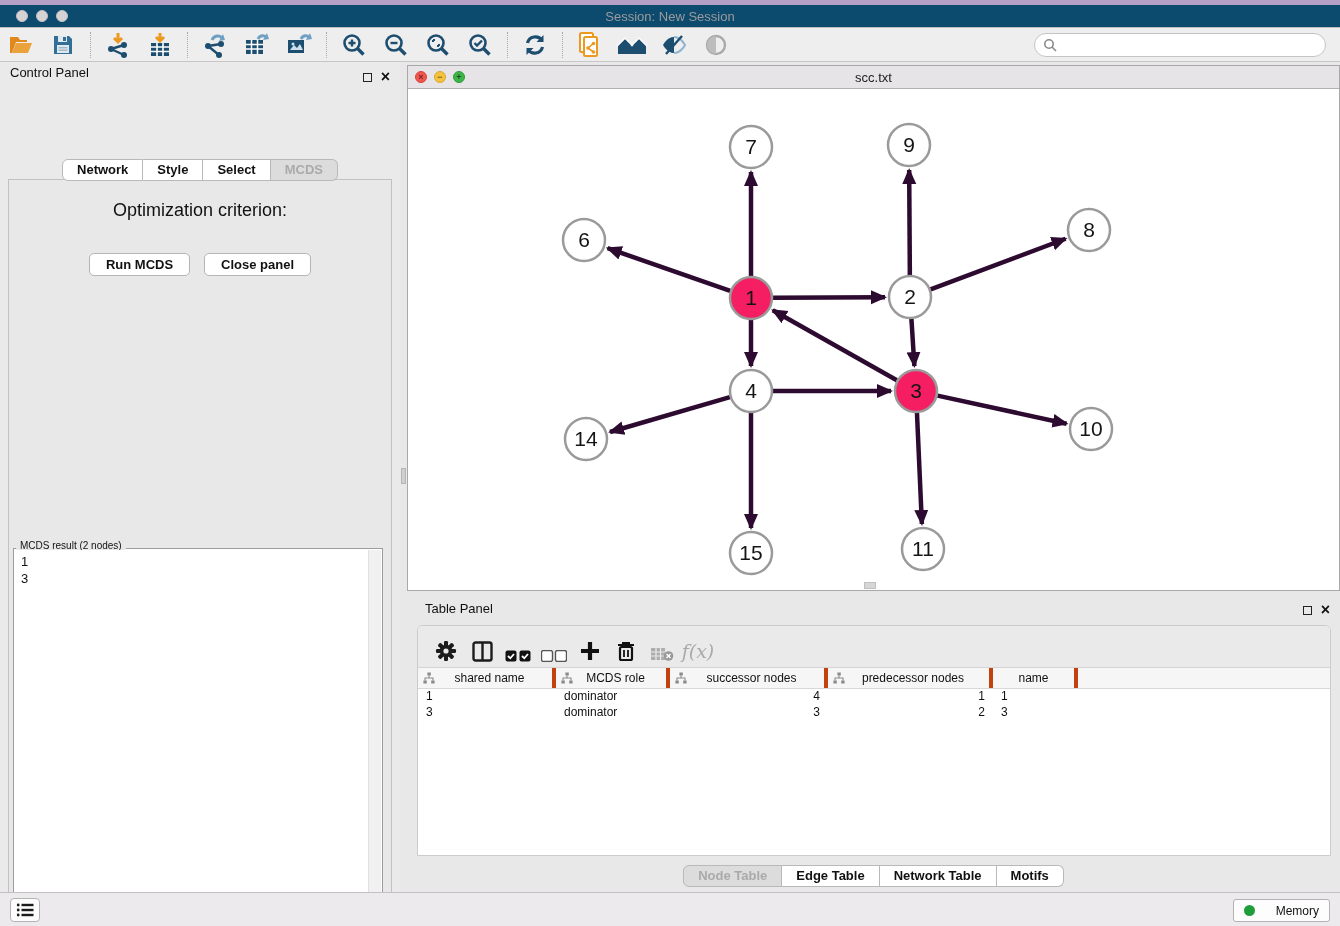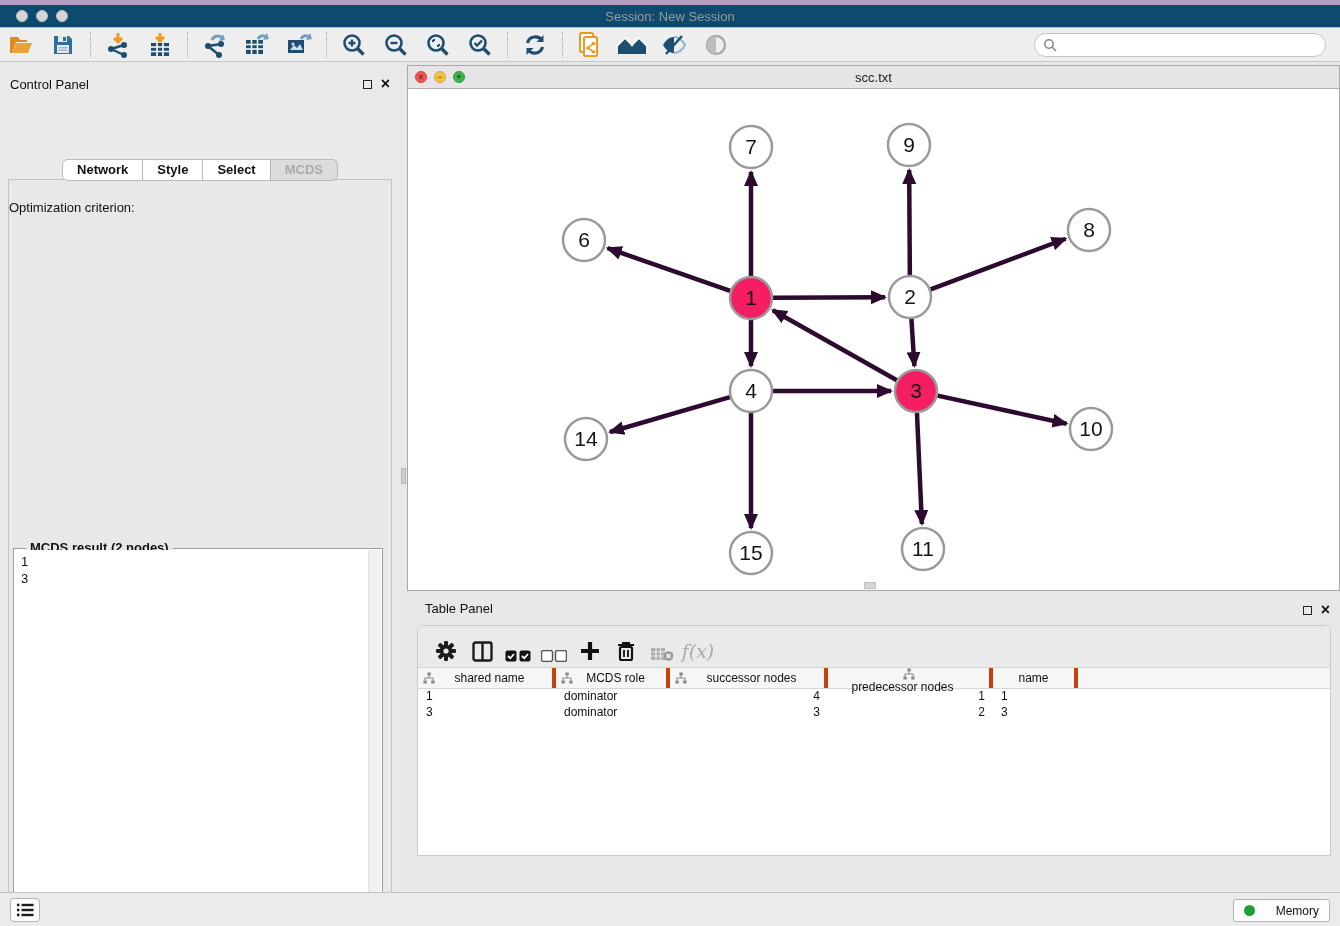--- a/index.html
+++ b/index.html
@@ -19,44 +19,44 @@
              border-bottom:1px solid #c7c7c7; display:flex; align-items:center; }
   .ticon { width:34px; height:30px; display:flex; align-items:center; justify-content:center; margin:0 4px; cursor:default; }
   .tsep { width:1px; height:26px; border-left:1px dotted #a8a8a8; margin:0 6px; }
   .search-wrap { position:absolute; right:14px; top:5px; width:292px; height:24px; background:#fff;
                  border:1px solid #c4c4c4; border-radius:12px; display:flex; align-items:center; }
   .search-wrap svg { margin-left:8px; }
   .search-input { border:none; outline:none; flex:1; height:20px; font-size:13px; background:transparent; padding:0 8px 0 4px; }
 
   
   .control-panel { position:absolute; left:0; top:62px; width:400px; height:830px; background:#ebeaeb; }
-  .cp-header { position:absolute; left:0; top:3px; width:100%; height:24px; display:flex; align-items:center;margin-top:7px; }
+  .cp-header { position:absolute; left:0; top:3px; width:100%; height:24px; display:flex; align-items:flex-start; }
   .cp-title { font-size:13px; color:#111; margin-left:10px; }
   .panel-btns { position:absolute; right:10px; top:0; display:flex; gap:9px; align-items:center; height:24px; }
   .float-box { width:9px; height:9px; border:1.5px solid #222; display:inline-block; }
   .close-x { font-size:16px; font-weight:700; color:#111; line-height:12px; }
   .cp-tabs { position:absolute; left:0; top:97px; width:100%; display:flex; justify-content:center; z-index:3; }
   .cp-tab, .tp-tab { font-size:13px; font-weight:700; padding:2px 14px 3px; background:#fff; border:1px solid #b9b9b9;
             border-left-width:0; color:#111; cursor:default; }
   .cp-tab:first-child, .tp-tab:first-child { border-left-width:1px; border-radius:6px 0 0 6px; }
   .cp-tab:last-child, .tp-tab:last-child { border-radius:0 6px 6px 0; }
   .cp-tab.active, .tp-tab.active { background:#dcdcdc; color:#aaaaaa; }
   .cp-box { position:absolute; left:8px; top:117px; width:384px; height:760px; border:1px solid #c2c2c2; background:#e9e8e9; }
-  .opt-label { position:absolute; top:20px; width:100%; text-align:left; font-size:13px; color:#111; }
+  .opt-label { position:absolute; top:20px; width:100%; text-align:center; font-size:18px; color:#111; }
   .cp-select { position:absolute; left:36px; top:40px; width:310px; height:23px; background:#fff; border:1px solid #b5b5b5;
                border-radius:5px; display:flex; align-items:center; font-size:13px; padding-left:10px; color:#111; }
   .stepper { position:absolute; right:6px; top:3px; width:13px; height:16px; display:flex; flex-direction:column;
              align-items:center; justify-content:center; gap:2px; }
   .tri-up { width:0; height:0; border-left:4px solid transparent; border-right:4px solid transparent; border-bottom:5px solid #555; }
   .tri-dn { width:0; height:0; border-left:4px solid transparent; border-right:4px solid transparent; border-top:5px solid #555; }
   .cp-btn-row { position:absolute; left:0; top:73px; width:100%; display:flex; justify-content:center; gap:14px; }
   .cp-btn { background:#fff; border:1px solid #b5b5b5; border-radius:5px; font-size:13px; font-weight:700;
             padding:3px 16px; color:#111; cursor:default; }
   .result-fieldset { position:absolute; left:4px; top:368px; width:370px; height:376px; border:1px solid #9c9c9c; background:#fff; }
-  .result-legend { position:absolute; left:12px; top:-9px; background:#e9e8e9; padding:0 4px; font-size:13px; color:#111;font-weight:bold; }
+  .result-legend { position:absolute; left:2px; top:-9px; background:#e9e8e9; padding:0 4px; font-size:10px; color:#111; }
   .result-area { position:absolute; inset:1px 14px 1px 1px; background:#fff; padding:3px 6px; font-size:13px; color:#111; line-height:17px; }
   .result-scroll { position:absolute; right:1px; top:1px; bottom:1px; width:13px; background:#f1f1f1; border-left:1px solid #e0e0e0; }
 
   
   .v-splitter { position:absolute; left:400px; top:62px; width:7px; height:830px; background:#e9e8e9; }
   .v-handle { position:absolute; left:1px; top:406px; width:5px; height:16px; background:#cfcfcf; border:1px solid #b5b5b5; }
 
   
   .net-window { position:absolute; left:407px; top:65px; width:933px; height:526px; background:#fff;
                 border:1px solid #a8a8a8; }
@@ -261,20 +261,24 @@
     </span>
   </div>
   <div class="cp-tabs" id="cp-tabs">
       <div class="cp-tab">Network</div>
       <div class="cp-tab">Style</div>
       <div class="cp-tab">Select</div>
       <div class="cp-tab active">MCDS</div>
     </div>
   <div class="cp-box">
     <div class="opt-label">Optimization criterion:</div>
+    <div class="cp-btn-row">
+      <button class="cp-btn">Run MCDS</button>
+      <button class="cp-btn">Close panel</button>
+    </div>
     <div class="result-fieldset">
       <span class="result-legend">MCDS result (2 nodes)</span>
       <div class="result-area" id="result-area">
           <div>1</div>
           <div>3</div>
         </div>
       <div class="result-scroll"></div>
     </div>
   </div>
 </div>
@@ -453,21 +457,21 @@
         </div>
         <div class="th" style="width: 158px;">
           <svg class="h-ico" width="12" height="12" viewBox="0 0 12 12">
             <rect x="4.4" y="0.5" width="3.4" height="3" fill="#8a8a8a"></rect>
             <path d="M6 3.5v2.5M2 8.5V6h8v2.5" stroke="#8a8a8a" stroke-width="1.1" fill="none"></path>
             <rect x="0.4" y="8.5" width="3.4" height="3" fill="#8a8a8a"></rect>
             <rect x="8.2" y="8.5" width="3.4" height="3" fill="#8a8a8a"></rect>
           </svg>
           <span class="h-lab">successor nodes</span>
         </div>
-        <div class="th" style="width: 165px; flex-direction: column;">
+        <div class="th" style="width: 165px;">
           <svg class="h-ico" width="12" height="12" viewBox="0 0 12 12">
             <rect x="4.4" y="0.5" width="3.4" height="3" fill="#8a8a8a"></rect>
             <path d="M6 3.5v2.5M2 8.5V6h8v2.5" stroke="#8a8a8a" stroke-width="1.1" fill="none"></path>
             <rect x="0.4" y="8.5" width="3.4" height="3" fill="#8a8a8a"></rect>
             <rect x="8.2" y="8.5" width="3.4" height="3" fill="#8a8a8a"></rect>
           </svg>
           <span class="h-lab">predecessor nodes</span>
         </div>
         <div class="th no-ico" style="width: 85px;">
           <span class="h-lab">name</span>
@@ -483,20 +487,26 @@
         </div>
         <div class="tbl-row">
           <div class="td" style="width: 138px;">3</div>
           <div class="td" style="width: 114px;">dominator</div>
           <div class="td r" style="width: 158px;">3</div>
           <div class="td r" style="width: 165px;">2</div>
           <div class="td" style="width: 85px;">3</div>
         </div>
       </div>
   </div>
+  <div class="tp-tabs" id="tp-tabs">
+      <div class="tp-tab active">Node Table</div>
+      <div class="tp-tab">Edge Table</div>
+      <div class="tp-tab">Network Table</div>
+      <div class="tp-tab">Motifs</div>
+    </div>
 </div>
 
 <div class="statusbar">
   <span class="sb-left-btn">
     <svg width="18" height="16" viewBox="0 0 18 16">
         <g fill="#1c1c1c">
           <circle cx="2.2" cy="3" r="1.4"></circle>
           <rect x="5.5" y="1.8" width="12" height="2.4"></rect>
           <circle cx="2.2" cy="8" r="1.4"></circle>
           <rect x="5.5" y="6.8" width="12" height="2.4"></rect>

